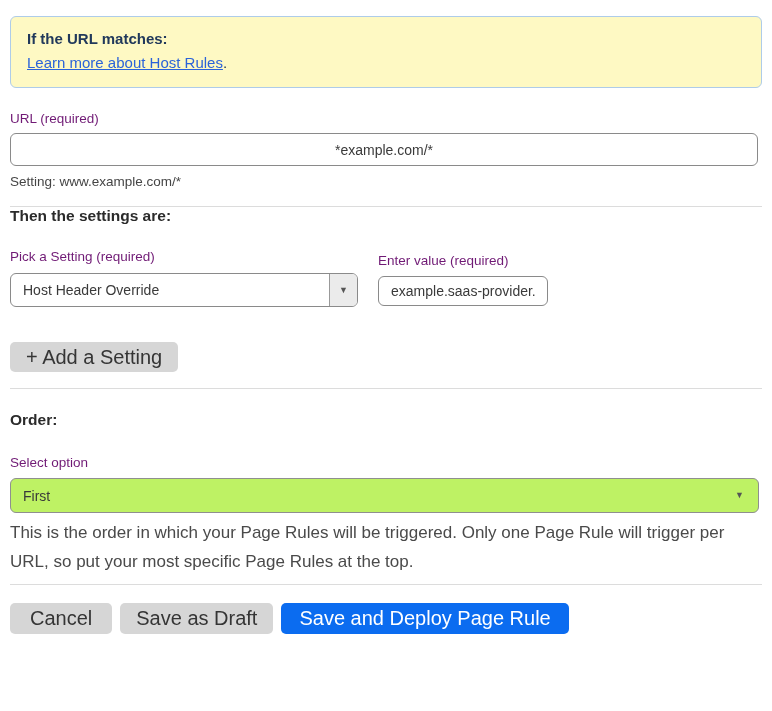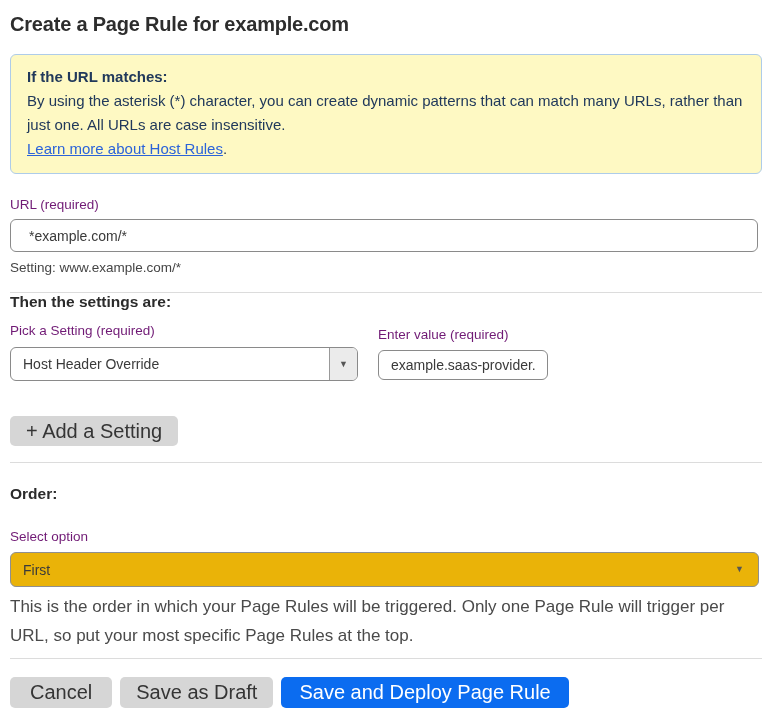--- a/index.html
+++ b/index.html
@@ -46,46 +46,47 @@
 
   
   .url-label { margin-top: 23px; }
   .url-input {
     margin-top: 6px;
     display: block;
     width: 748px;
     height: 33px;
     border: 1px solid #8a8a8a;
     border-radius: 6px;
-    padding: 0 18px;
+    padding: 0 12px;
     font-family: "Liberation Sans", sans-serif;
     font-size: 14px;
     color: #3a3a3a;
     background: #ffffff;
     outline: none;
+    text-align: center;
   }
   .url-helper { margin-top: 7px; }
 
   .divider {
     margin-top: 16px;
     border: none;
     border-top: 1px solid #dcdcdc;
     height: 0;
   }
 
   .section-heading {
     font-size: 15.5px;
     font-weight: 700;
     color: #2b2b2b;
     line-height: 18px;
   }
   .settings-heading { }
 
   
-  .settings-row { margin-top: 12px; display: flex; gap: 20px; }
+  .settings-row { margin-top: 24px; display: flex; gap: 20px; }
   .setting-col-left { width: 348px; }
   .setting-col-right { margin-top: 4px; }
 
   .fake-select {
     margin-top: 8px;
     width: 348px;
     height: 34px;
     border: 1px solid #8a8a8a;
     border-radius: 6px;
     background: #ffffff;
@@ -149,21 +150,21 @@
 
   .order-heading { margin-top: 22px; }
   .order-select-label { margin-top: 26px; }
 
   .order-select {
     margin-top: 7px;
     width: 749px;
     height: 35px;
     border: 1px solid #8f8f8f;
     border-radius: 6px;
-    background: #eab308;
+    background: #bef264;
     display: flex;
     align-items: center;
     justify-content: space-between;
     padding: 0 14px 0 12px;
     cursor: pointer;
   }
   .order-select .select-value { font-size: 14px; color: #3a3a3a; }
 
   .order-helper {
     margin-top: 5px;
@@ -183,25 +184,23 @@
   }
   .cancel-btn { height: 31px; padding: 0 20px; }
   .save-draft-btn { height: 31px; padding: 0 16px; }
   .save-deploy-btn { height: 31px; padding: 0 18px; }
 </style>
 </head>
 <body>
 
 <div class="container">
 
-  <h1 class="page-title">Create a Page Rule for example.com</h1>
 
   <div class="info-box">
     <div class="info-heading">If the URL matches:</div>
-    <div class="info-body">By using the asterisk (*) character, you can create dynamic patterns that can match many URLs, rather than just one. All URLs are case insensitive.</div>
     <div class="info-link-line"><a>Learn more about Host Rules</a><span>.</span></div>
   </div>
 
   <div class="field-label url-label">URL (required)</div>
   <input class="url-input" type="text" value="*example.com/*" style="">
   <div class="helper-text url-helper">Setting: www.example.com/*</div>
 
   <hr class="divider">
 
   <div class="section-heading settings-heading">Then the settings are:</div>

